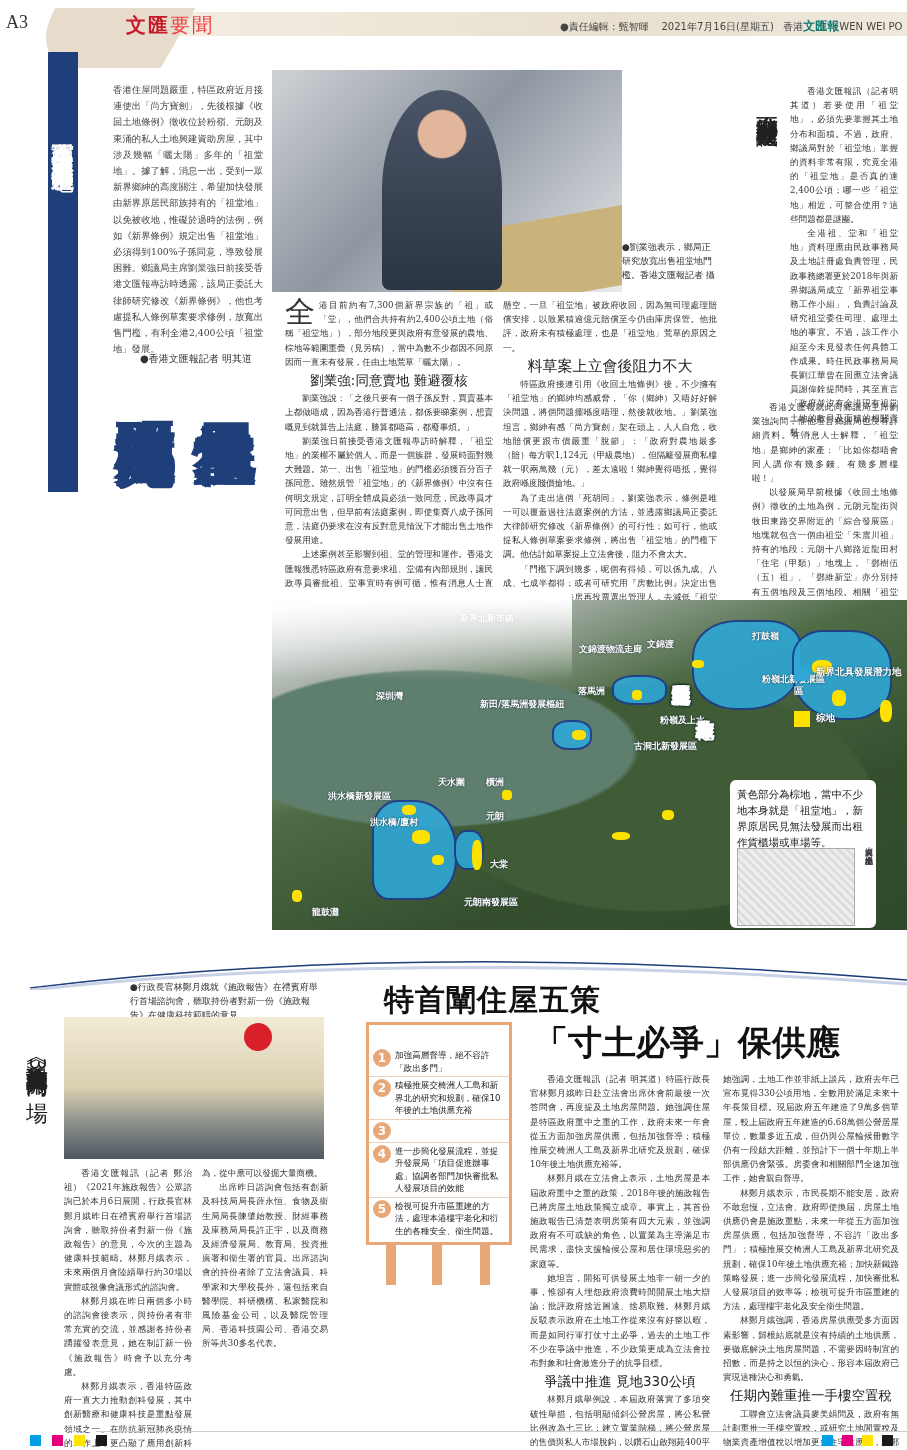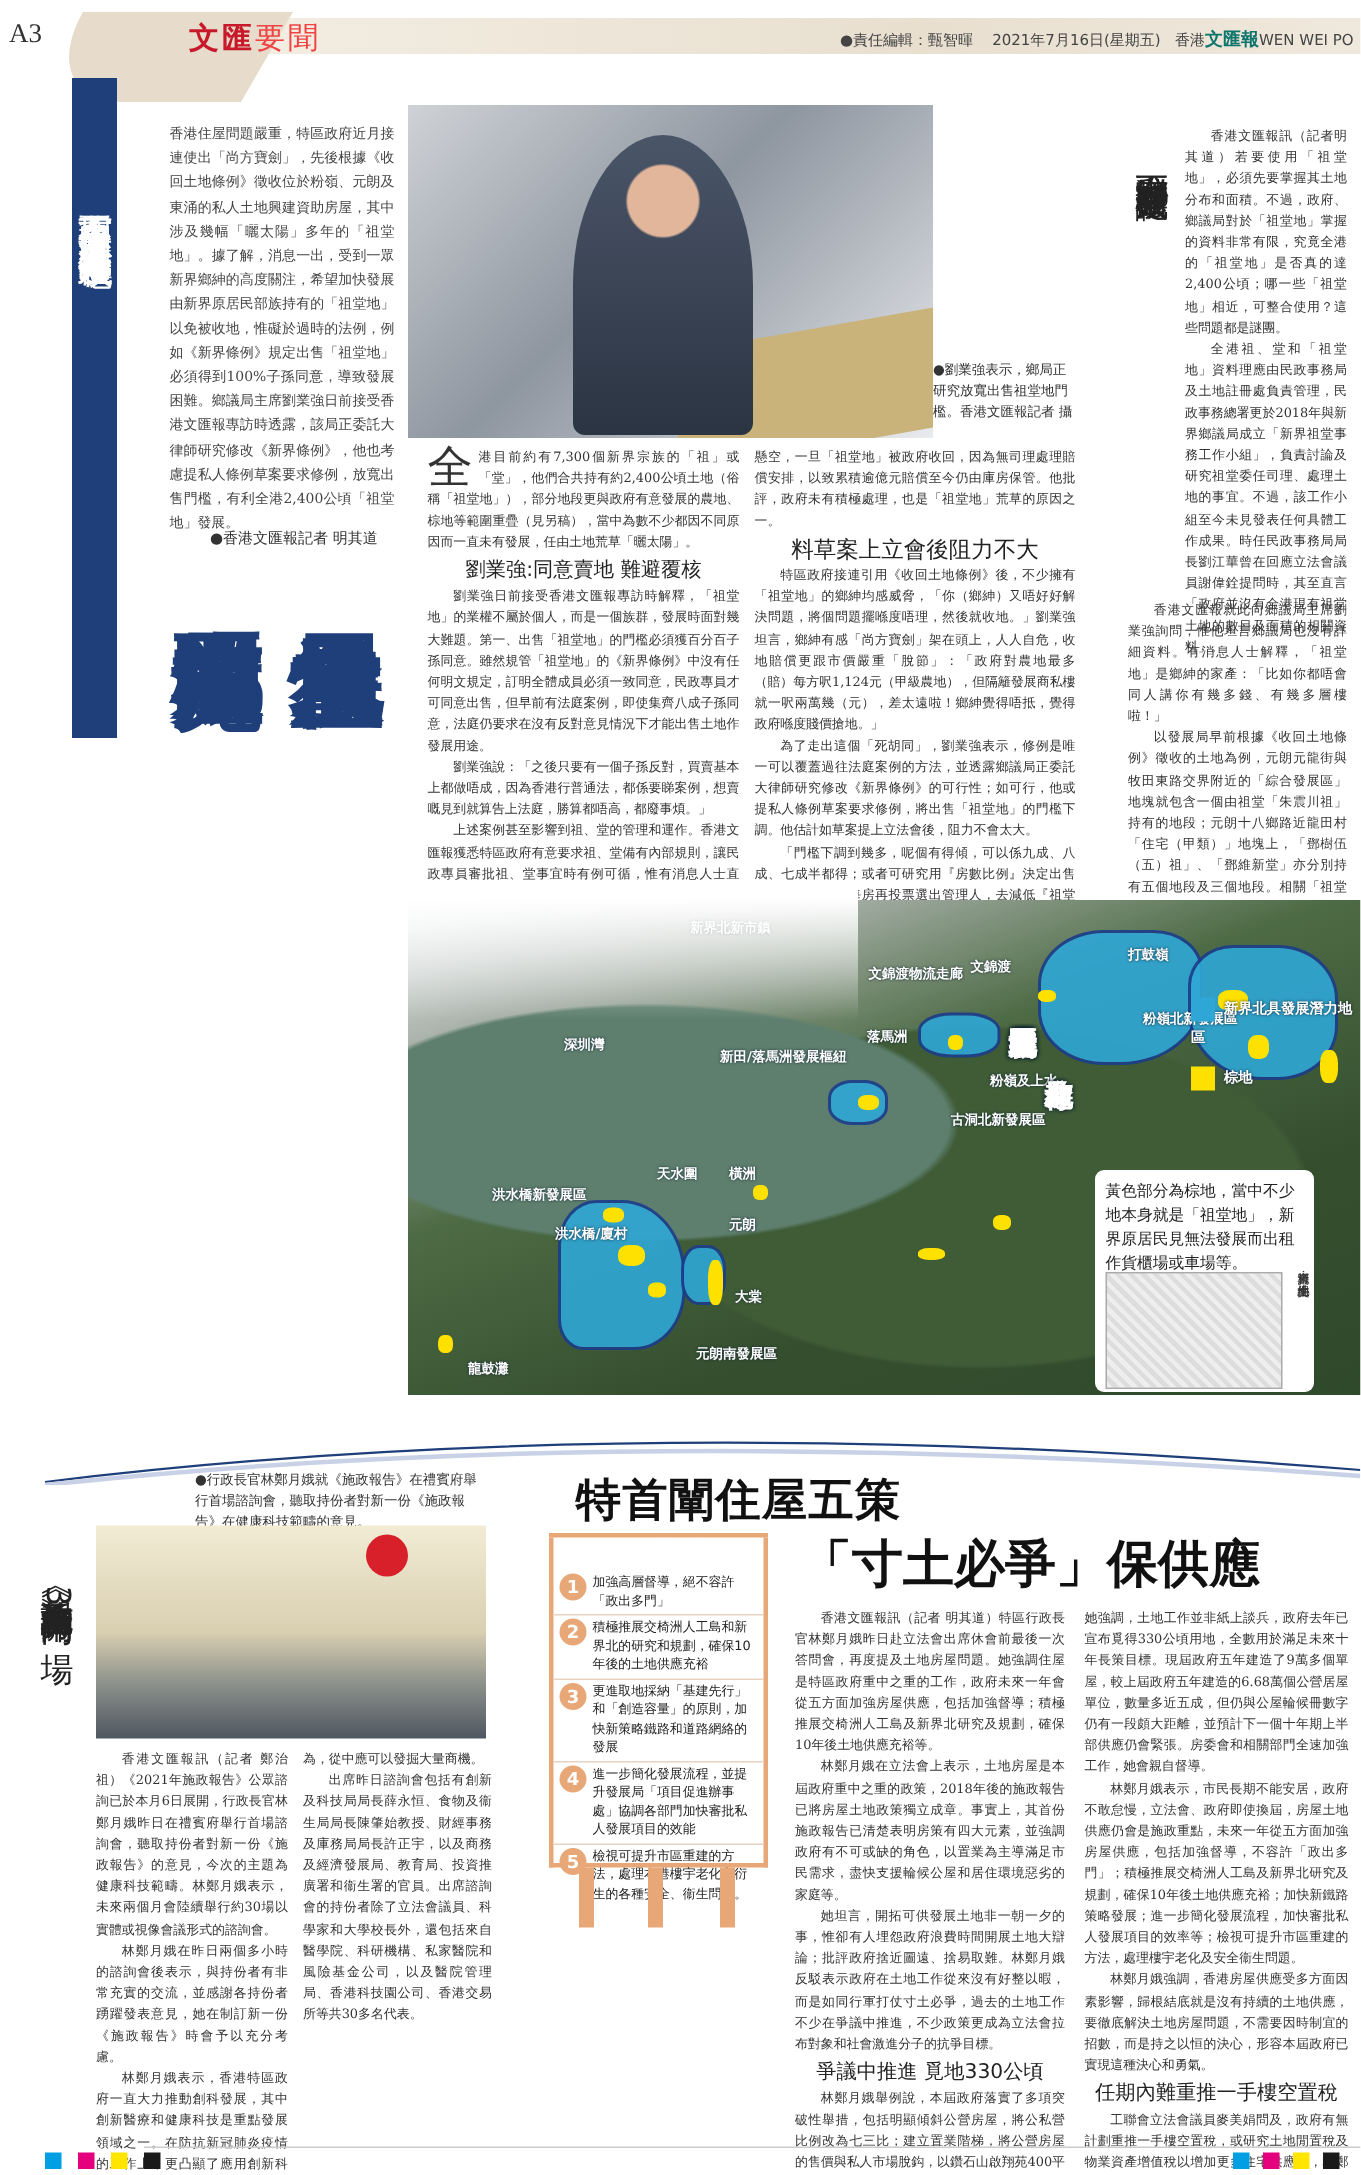--- a/index.html
+++ b/index.html
@@ -89,22 +89,22 @@
 
 <div class="abs photo1">
   <div class="desk"></div>
   <div class="person"></div>
 </div>
 <div class="abs cap1">●劉業強表示，鄉局正研究放寬出售祖堂地門檻。香港文匯報記者 攝</div>
 
 <div class="abs col1 body">
   <p style="text-indent:0"><span class="dropcap">全</span><span>港目前約有7,300個新界宗族的「祖」或「堂」，他們合共持有約2,400公頃土地（俗稱「祖堂地」），部分地段更與政府有意發展的農地、棕地等範圍重疊（見另稿），當中為數不少都因不同原因而一直未有發展，任由土地荒草「曬太陽」。</span></p>
   <div class="subhead">劉業強:同意賣地 難避覆核</div>
+  <p>劉業強說：「之後只要有一個子孫反對，買賣基本上都做唔成，因為香港行普通法，都係要睇案例，想賣嘅見到就算告上法庭，勝算都唔高，都廢事煩。」</p>
   <p>劉業強日前接受香港文匯報專訪時解釋，「祖堂地」的業權不屬於個人，而是一個族群，發展時面對幾大難題。第一、出售「祖堂地」的門檻必須獲百分百子孫同意。雖然規管「祖堂地」的《新界條例》中沒有任何明文規定，訂明全體成員必須一致同意，民政專員才可同意出售，但早前有法庭案例，即使集齊八成子孫同意，法庭仍要求在沒有反對意見情況下才能出售土地作發展用途。</p>
-  <p>劉業強說：「之後只要有一個子孫反對，買賣基本上都做唔成，因為香港行普通法，都係要睇案例，想賣嘅見到就算告上法庭，勝算都唔高，都廢事煩。」</p>
   <p>上述案例甚至影響到祖、堂的管理和運作。香港文匯報獲悉特區政府有意要求祖、堂備有內部規則，讓民政專員審批祖、堂事宜時有例可循，惟有消息人士直言：「訂立內部規則都要所有子孫同意，有一個反對都可以JR（司法覆核）你，所以又被迫卡住。」</p>
   <p>消息人士續說，理解社會人士認為這是由於祖、堂內部不團結，才造成如此窘境，並坦言「清官都難審家庭事」：「如果你屋企有多幾個兄弟姐妹，都好難達到共識，何況一個祖堂隨時有幾百到幾千人。」</p>
   <p>劉業強補充，由於這個「百分百同意」的要求，不少祖、堂成員對推舉司理未能達成共識，以致司理一職長期</p>
 </div>
 <div class="abs col2 body">
   <p style="text-indent:0">懸空，一旦「祖堂地」被政府收回，因為無司理處理賠償安排，以致累積逾億元賠償至今仍由庫房保管。他批評，政府未有積極處理，也是「祖堂地」荒草的原因之一。</p>
   <div class="subhead" style="font-size:15px">料草案上立會後阻力不大</div>
   <p>特區政府接連引用《收回土地條例》後，不少擁有「祖堂地」的鄉紳均感威脅，「你（鄉紳）又唔好好解決問題，將個問題擺喺度唔理，然後就收地。」劉業強坦言，鄉紳有感「尚方寶劍」架在頭上，人人自危，收地賠償更跟市價嚴重「脫節」：「政府對農地最多（賠）每方呎1,124元（甲級農地），但隔籬發展商私樓就一呎兩萬幾（元），差太遠啦！鄉紳覺得唔抵，覺得政府喺度賤價搶地。」</p>
   <p>為了走出這個「死胡同」，劉業強表示，修例是唯一可以覆蓋過往法庭案例的方法，並透露鄉議局正委託大律師研究修改《新界條例》的可行性；如可行，他或提私人條例草案要求修例，將出售「祖堂地」的門檻下調。他估計如草案提上立法會後，阻力不會太大。</p>
   <p>「門檻下調到幾多，呢個有得傾，可以係九成、八成、七成半都得；或者可研究用『房數比例』決定出售與否，（宗族）每房再投票選出管理人，去減低『祖堂地』出售難度。」</p>
@@ -200,21 +200,20 @@
   <div class="policy-item">
       <span class="policy-num">1</span>
       <span class="policy-txt">加強高層督導，絕不容許「政出多門」</span>
     </div>
   <div class="policy-item">
       <span class="policy-num">2</span>
       <span class="policy-txt">積極推展交椅洲人工島和新界北的研究和規劃，確保10年後的土地供應充裕</span>
     </div>
   <div class="policy-item">
       <span class="policy-num">3</span>
-      <span class="policy-txt">更進取地採納「基建先行」和「創造容量」的原則，加快新策略鐵路和道路網絡的發展</span>
     </div>
   <div class="policy-item">
       <span class="policy-num">4</span>
       <span class="policy-txt">進一步簡化發展流程，並提升發展局「項目促進辦事處」協調各部門加快審批私人發展項目的效能</span>
     </div>
   <div class="policy-item" style="border:none">
       <span class="policy-num">5</span>
       <span class="policy-txt">檢視可提升市區重建的方法，處理本港樓宇老化和衍生的各種安全、衞生問題。</span>
     </div>
 </div>

